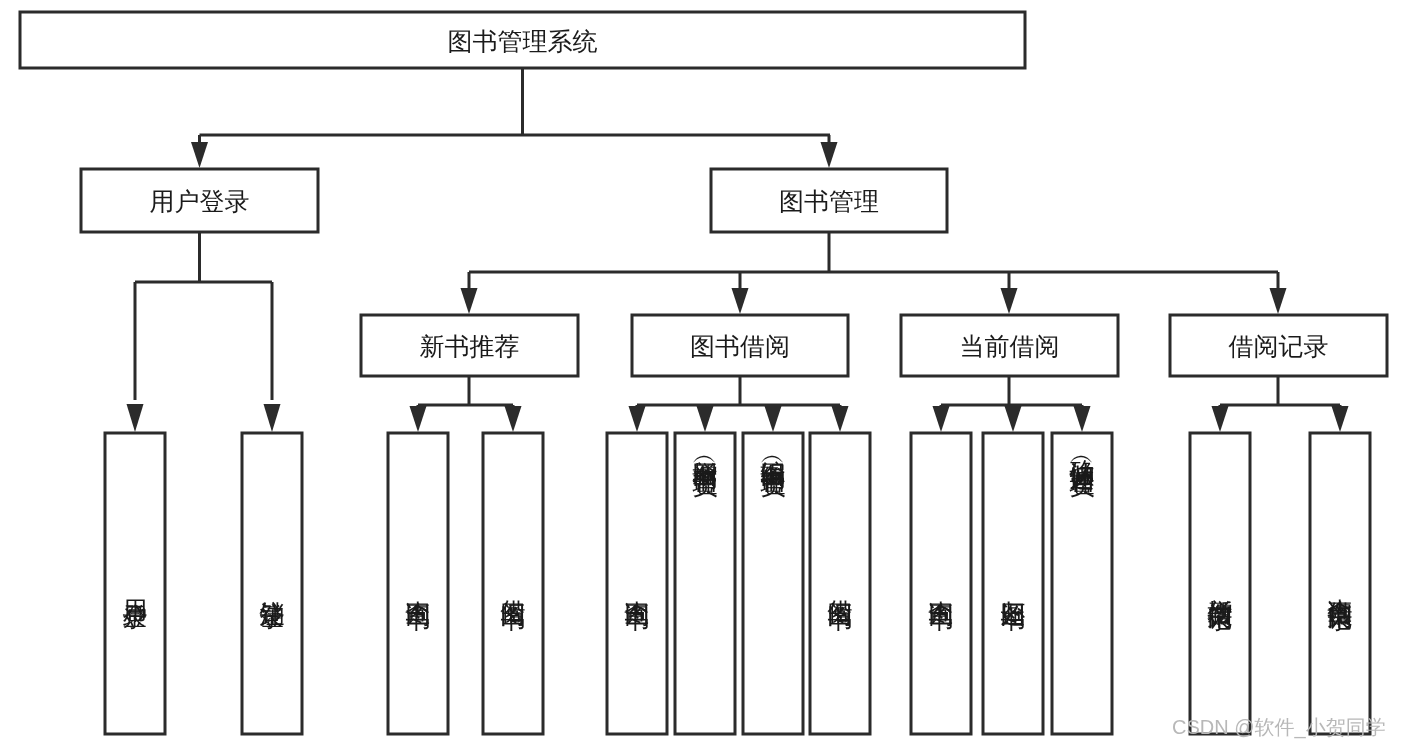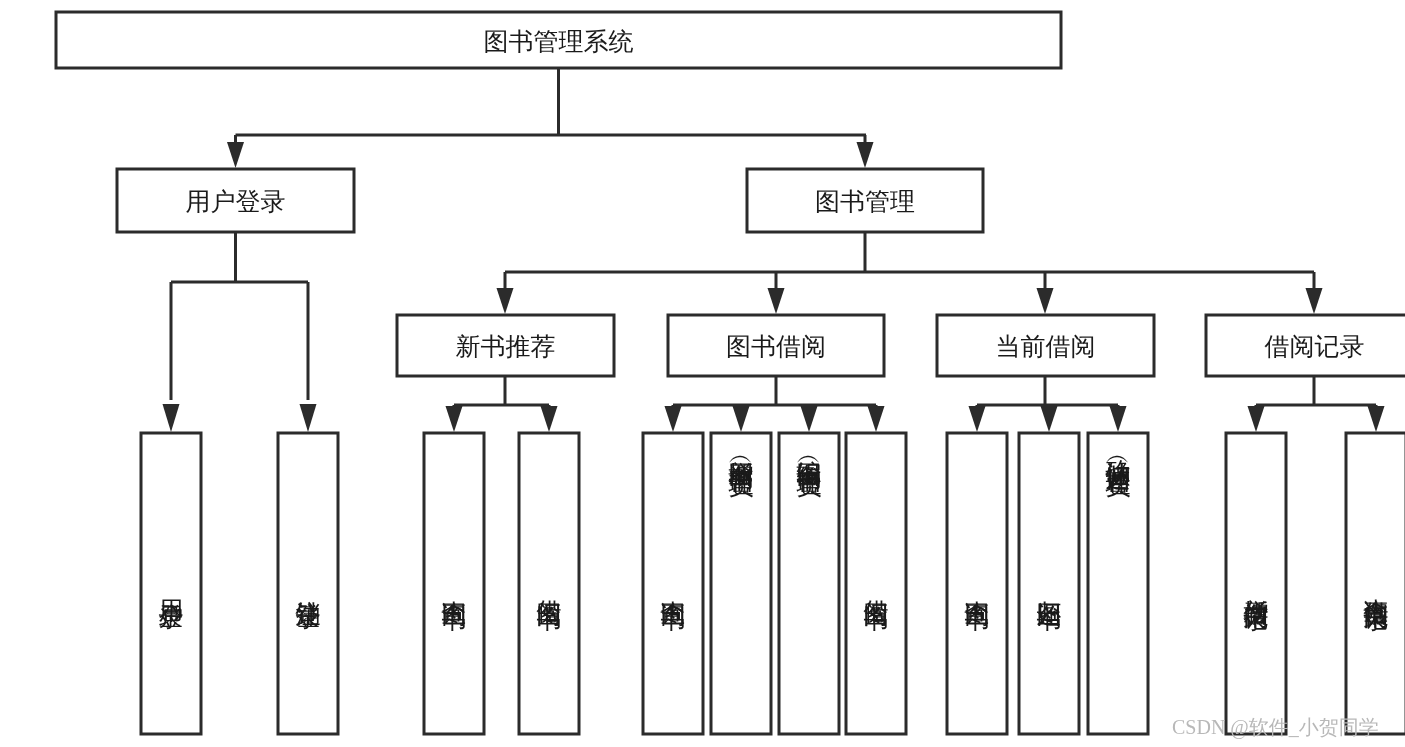--- a/index.html
+++ b/index.html
@@ -10,21 +10,20 @@
   body {
     width: 1405px;
     height: 747px;
     font-family: "Liberation Sans", "DejaVu Sans", sans-serif;
     overflow: hidden;
   }
   #diagram-root {
     position: relative;
     width: 1195px;
     height: 747px;
-    margin-left: 36px;
   }
   svg#flow-svg {
     position: absolute;
     left: 0;
     top: 0;
     width: 1405px;
     height: 747px;
     display: block;
   }
   .node-rect {
@@ -176,14 +175,14 @@
   <div class="vlabel center" style="left:607px;  top:433px; width:60px; height:301px;">查询图书</div>
   <div class="vlabel" style="left:675px;  top:440px; width:60px; height:294px;">新增图书（管理员）</div>
   <div class="vlabel" style="left:743px;  top:440px; width:60px; height:294px;">编辑图书（管理员）</div>
   <div class="vlabel center" style="left:810px;  top:433px; width:60px; height:301px;">借阅图书</div>
   <div class="vlabel center" style="left:911px;  top:433px; width:60px; height:301px;">查询图书</div>
   <div class="vlabel center" style="left:983px;  top:433px; width:60px; height:301px;">归还图书</div>
   <div class="vlabel" style="left:1052px; top:440px; width:60px; height:294px;">确认归还（管理员）</div>
   <div class="vlabel center" style="left:1190px; top:433px; width:60px; height:301px;">新增借阅记录</div>
   <div class="vlabel center" style="left:1310px; top:433px; width:60px; height:301px;">查询借阅记录</div>
 
-  <div class="watermark" style="left:1136px; top:714px;font-family:Liberation Serif, serif;">CSDN @软件_小贺同学</div>
+  <div class="watermark" style="left:1172px; top:714px;">CSDN @软件_小贺同学</div>
 </div>
 
 </body></html>

